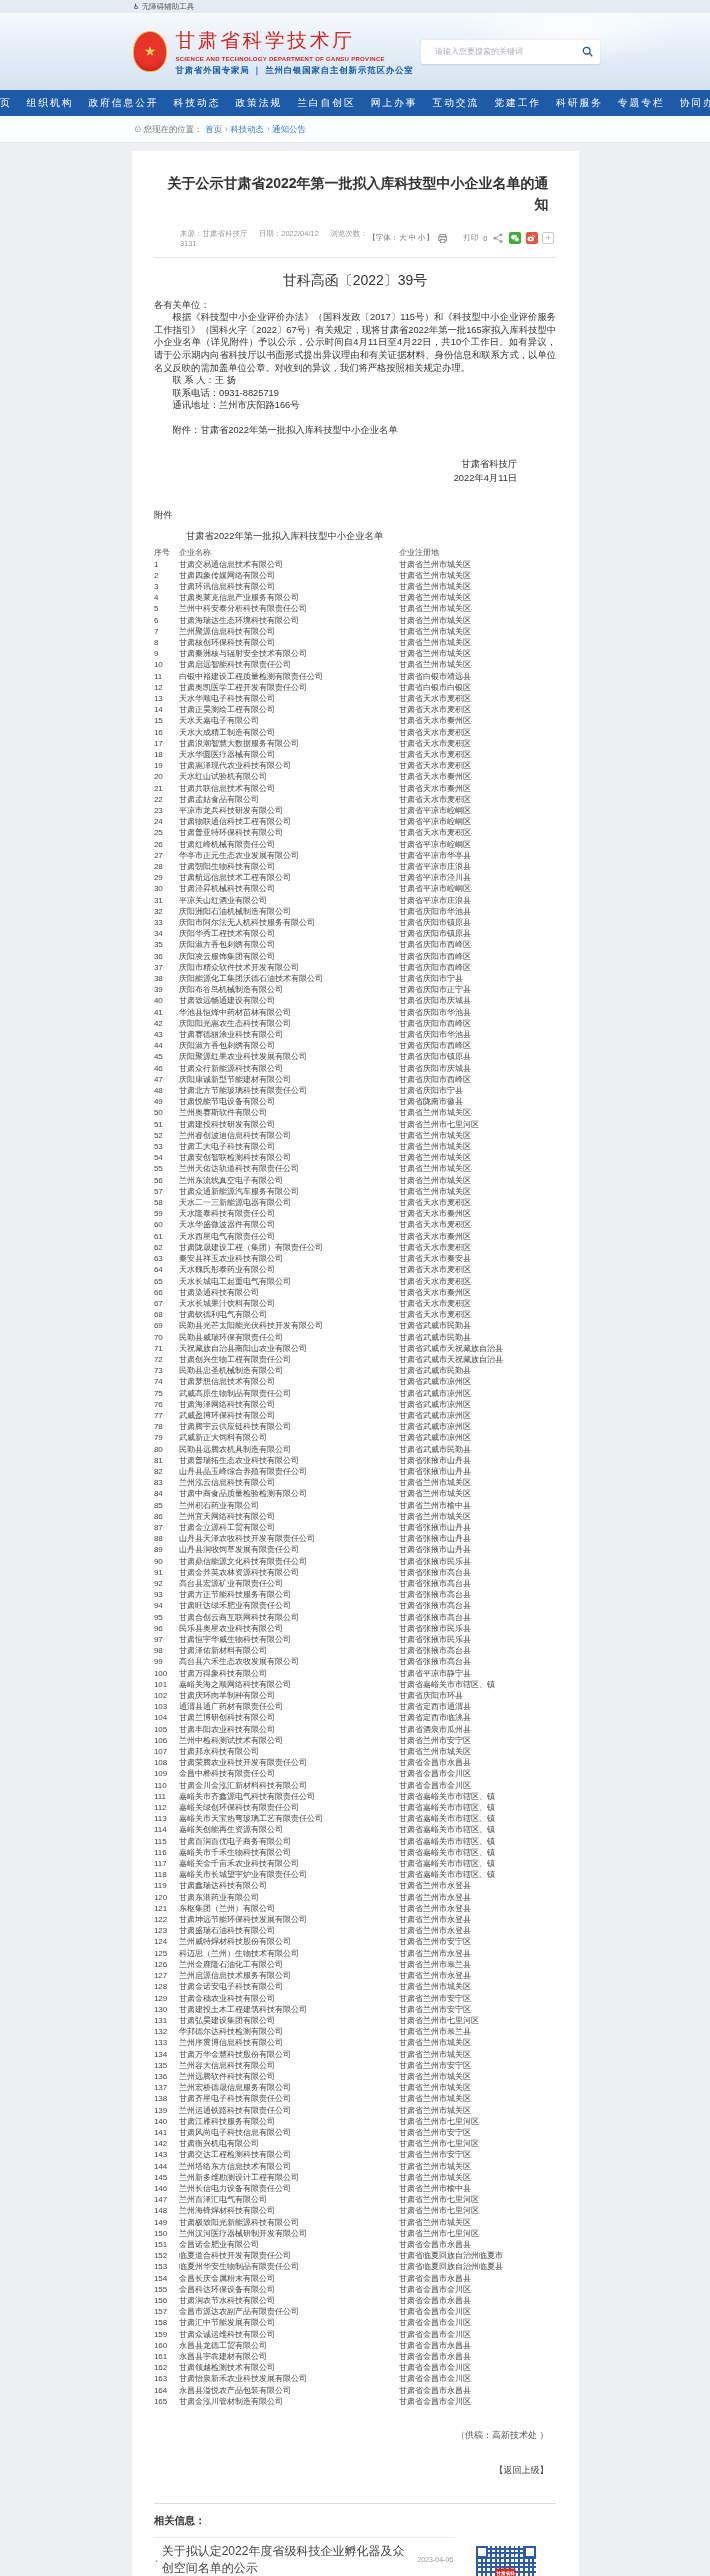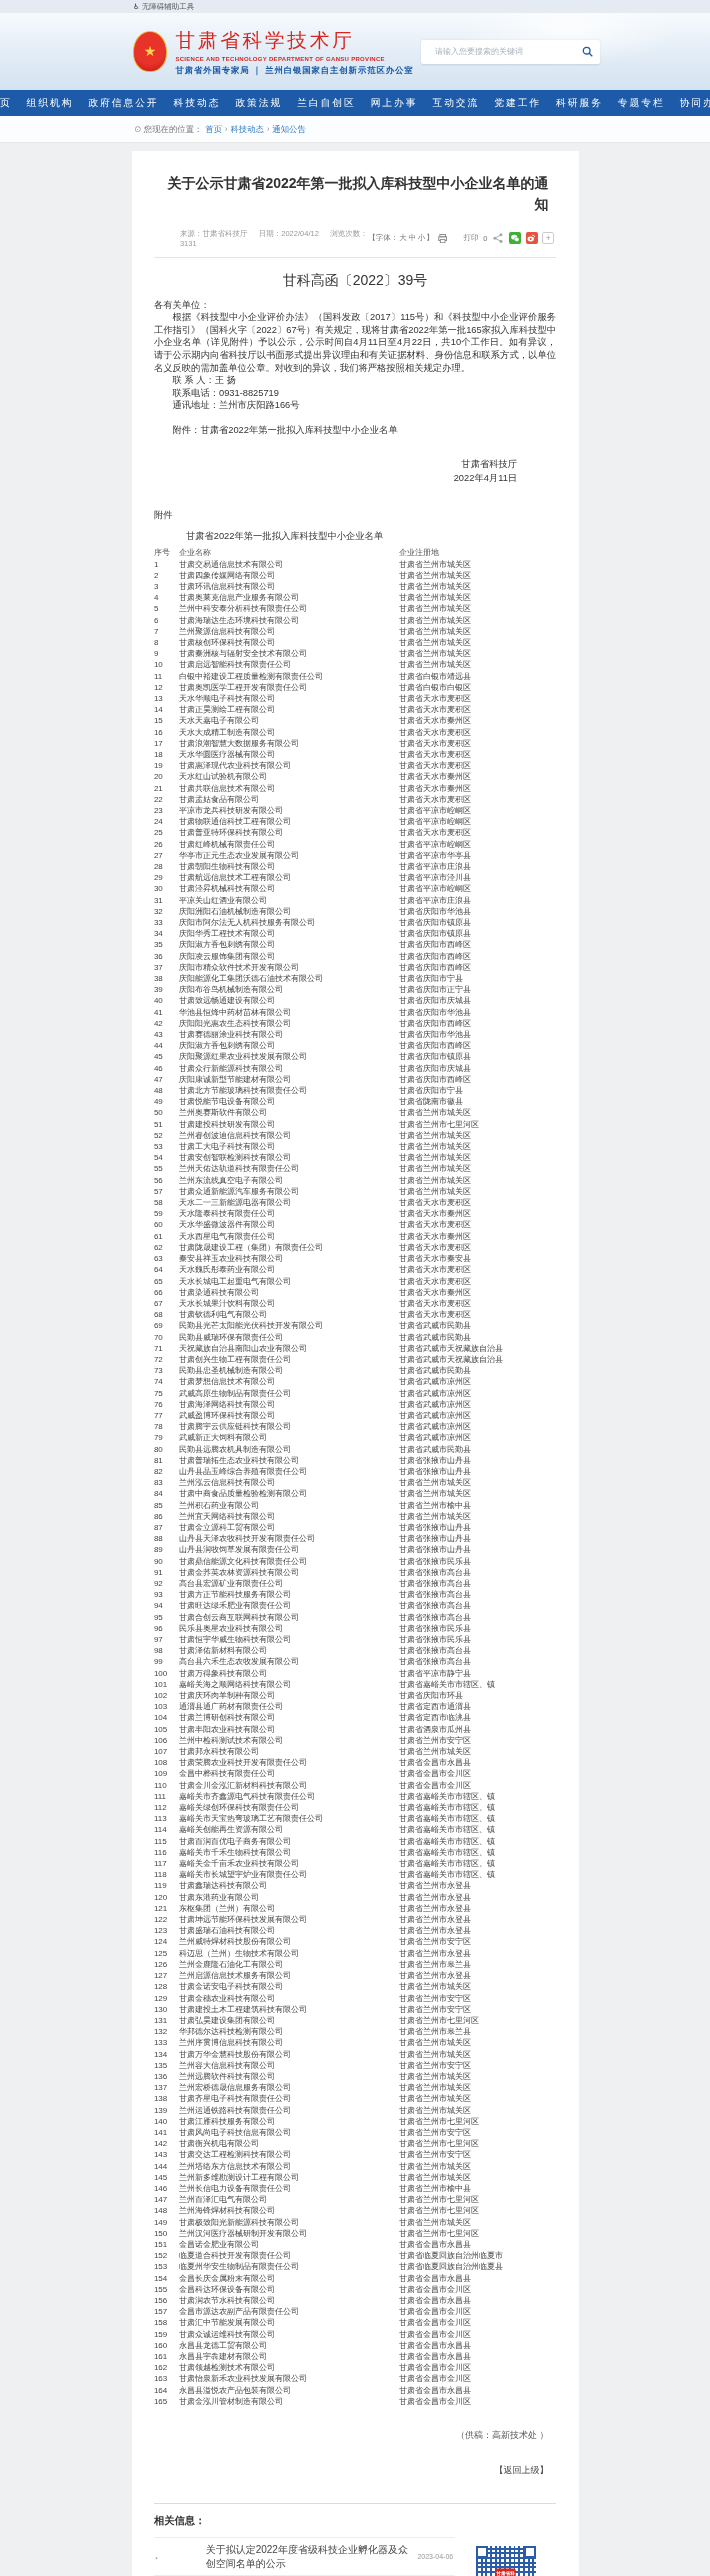--- a/index.html
+++ b/index.html
@@ -79,21 +79,21 @@
   .contributor { text-align:right; font-size:9px; color:#555; margin-top:22.4px; padding-right:7.5px; }
   .back-top { text-align:right; font-size:9px; margin-top:22px; padding-right:7.5px; }
   .back-top a { color:#444; cursor:pointer; }
   
   .related { margin-top:26px; border-top:0.9px solid #dcdcdc; padding-top:9.3px; }
   .rel-head { font-size:10.3px; color:#333; margin:0 0 9.3px; }
   .rel-body { display:flex; }
   .rel-list { list-style:none; margin:0; padding:0; flex:1; border-top:0.9px solid #ededed; }
   .rel-item { display:flex; justify-content:space-between; align-items:center; border-bottom:0.9px solid #ededed; padding:4.7px 1.9px 4.7px 0; }
   .rel-item::before { content:"·"; color:#999; margin-right:2.8px; }
-  .rel-link { font-size:10px; color:#444; cursor:pointer; flex:1;margin-left:44px; }
+  .rel-link { font-size:12px; color:#444; cursor:pointer; flex:1; }
   .rel-date { font-size:7px; color:#9a9a9a; margin-left:7.5px; }
   .qr-wrap { width:101px; display:flex; flex-direction:column; align-items:center; padding-top:9.3px; }
   .qr { width:60px; height:60px; position:relative;
     background:
       repeating-linear-gradient(90deg,#2a5caa 0 1.9px,transparent 1.9px 4.7px),
       repeating-linear-gradient(0deg,#2a5caa 0 1.9px,#fff 1.9px 4.7px);
   }
   .qr i { position:absolute; width:12px; height:12px; border:2.8px solid #2a5caa; background:#fff; }
   .qr .q1 { left:0; top:0; } .qr .q2 { right:0; top:0; } .qr .q3 { left:0; bottom:0; }
   .qbadge { position:absolute; left:50%; top:50%; transform:translate(-50%,-50%);

